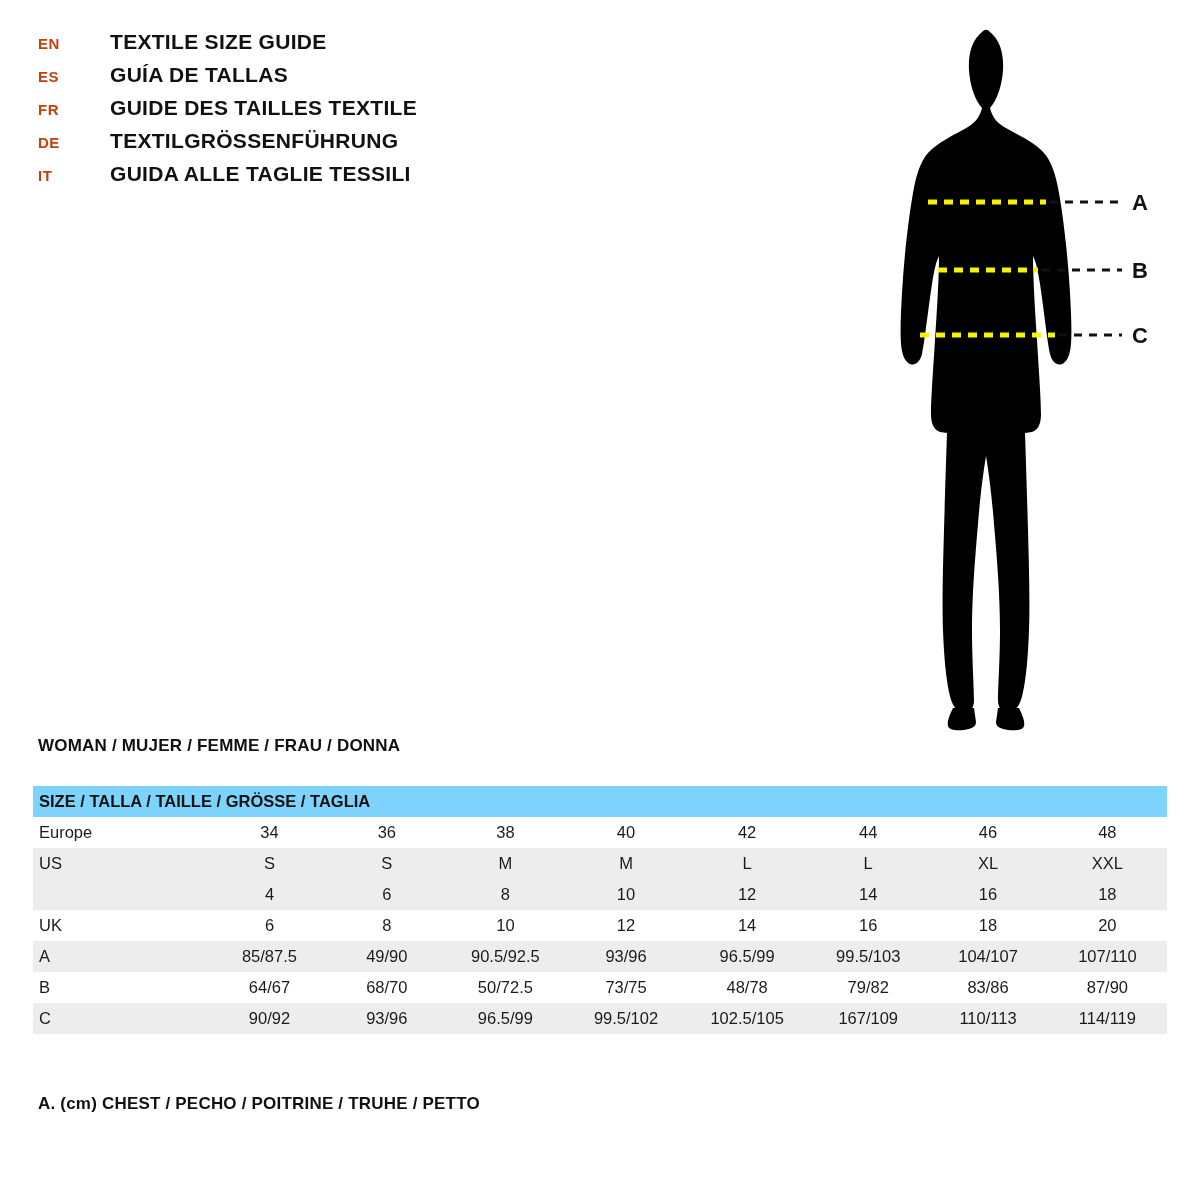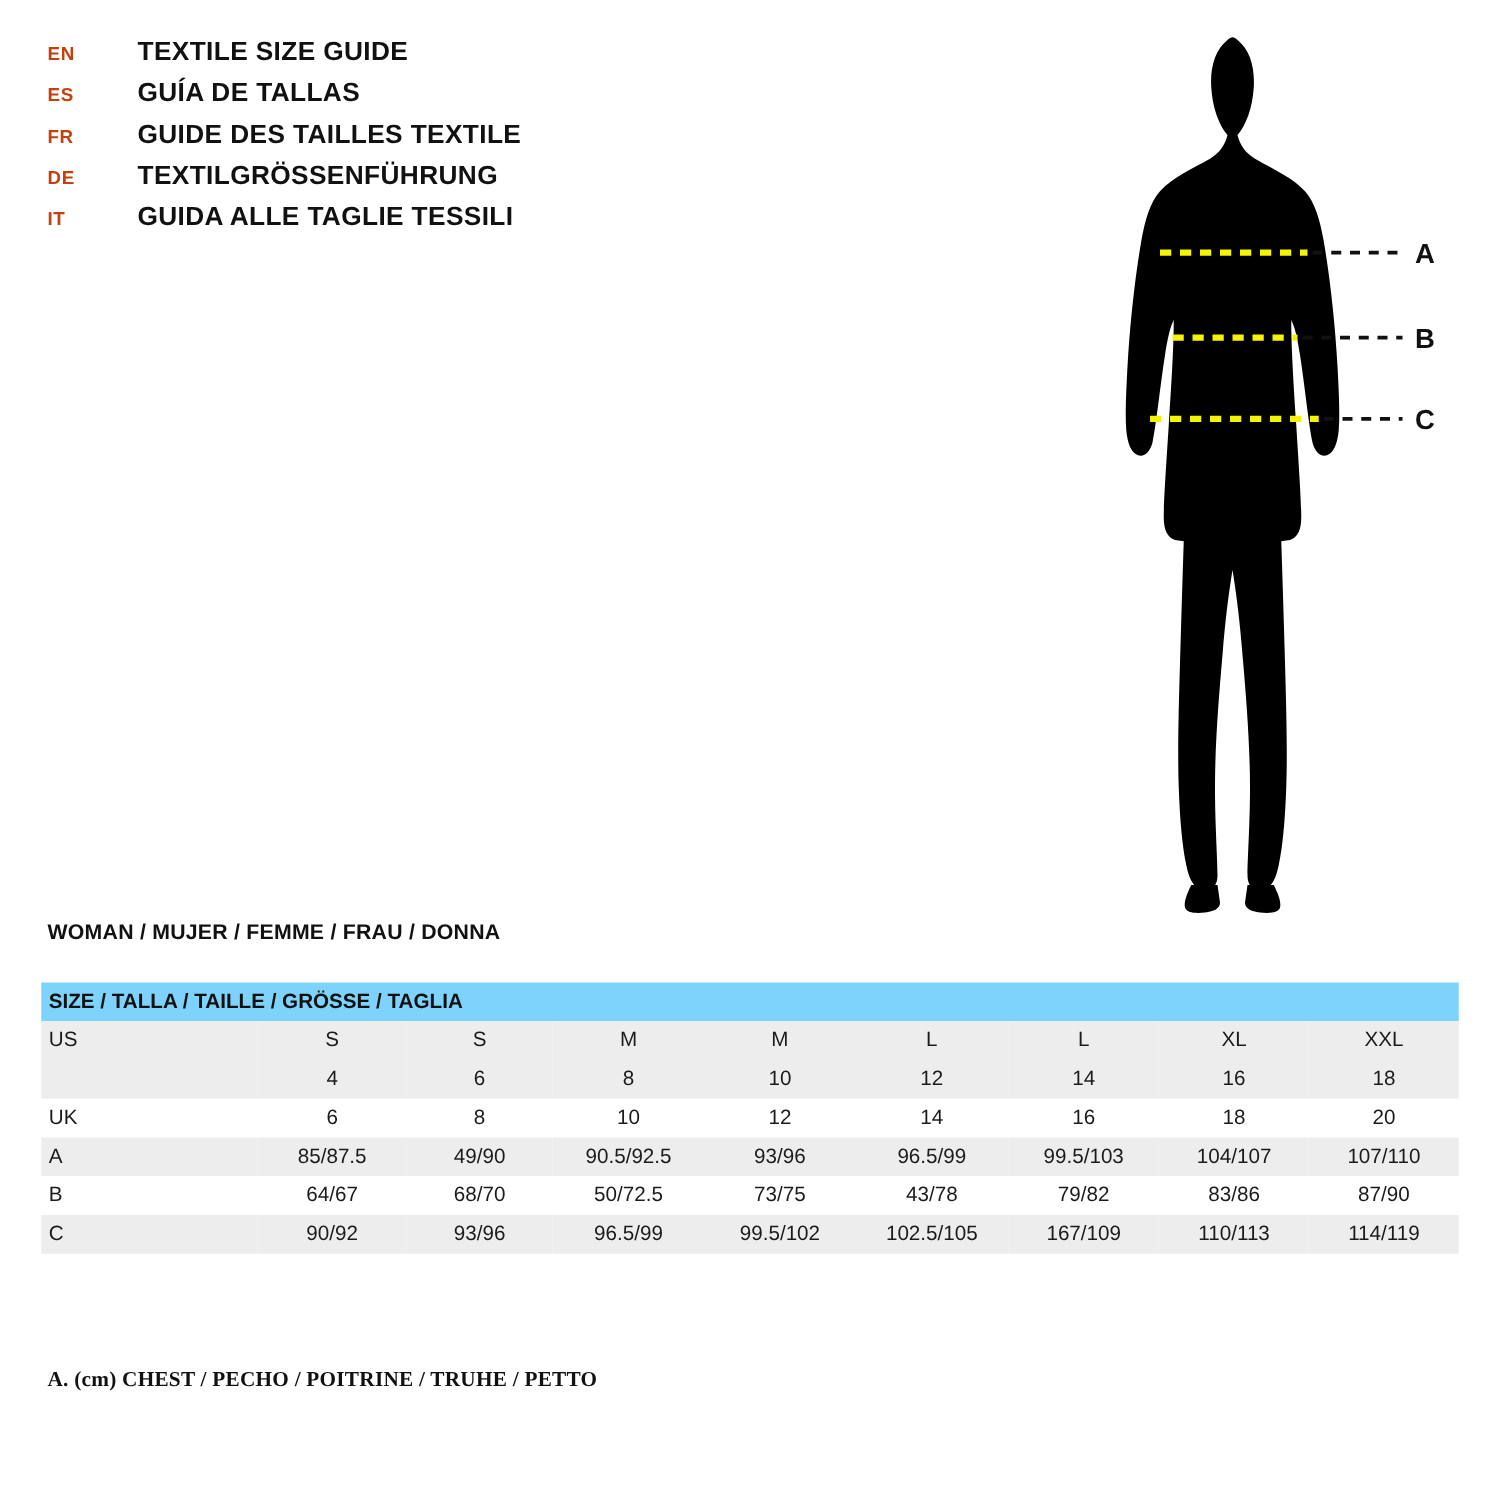--- a/index.html
+++ b/index.html
@@ -109,21 +109,20 @@
     left: 38px;
   }
   .footnote {
     font-size: 17px;
     font-weight: bold;
     letter-spacing: 0.2px;
     color: #111;
     height: 31px;
     line-height: 31px;
     white-space: nowrap;
-    font-family: Liberation Serif, serif;
   }
 
   
   .marker-label {
     font-family: "Liberation Sans", sans-serif;
     font-size: 22px;
     font-weight: bold;
     fill: #111;
   }
 </style>
@@ -232,20 +231,31 @@
 
 <div class="section-caption">WOMAN / MUJER / FEMME / FRAU / DONNA</div>
 
 <div class="table-wrap">
   <table class="size-table">
     <tbody>
       <tr class="row-header">
         <td colspan="9">SIZE / TALLA / TAILLE / GRÖSSE / TAGLIA</td>
       </tr>
 
+      <tr class="row-plain">
+        <td class="col-label">Europe</td>
+        <td class="cell-val">34</td>
+        <td class="cell-val">36</td>
+        <td class="cell-val">38</td>
+        <td class="cell-val">40</td>
+        <td class="cell-val">42</td>
+        <td class="cell-val">44</td>
+        <td class="cell-val">46</td>
+        <td class="cell-val">48</td>
+      </tr>
 
       <tr class="row-shade">
         <td class="col-label">US</td>
         <td class="cell-val">S</td>
         <td class="cell-val">S</td>
         <td class="cell-val">M</td>
         <td class="cell-val">M</td>
         <td class="cell-val">L</td>
         <td class="cell-val">L</td>
         <td class="cell-val">XL</td>
@@ -287,21 +297,21 @@
         <td class="cell-val">104/107</td>
         <td class="cell-val">107/110</td>
       </tr>
 
       <tr class="row-plain">
         <td class="col-label">B</td>
         <td class="cell-val">64/67</td>
         <td class="cell-val">68/70</td>
         <td class="cell-val">50/72.5</td>
         <td class="cell-val">73/75</td>
-        <td class="cell-val">43/78</td>
+        <td class="cell-val">48/78</td>
         <td class="cell-val">79/82</td>
         <td class="cell-val">83/86</td>
         <td class="cell-val">87/90</td>
       </tr>
 
       <tr class="row-shade">
         <td class="col-label">C</td>
         <td class="cell-val">90/92</td>
         <td class="cell-val">93/96</td>
         <td class="cell-val">96.5/99</td>

